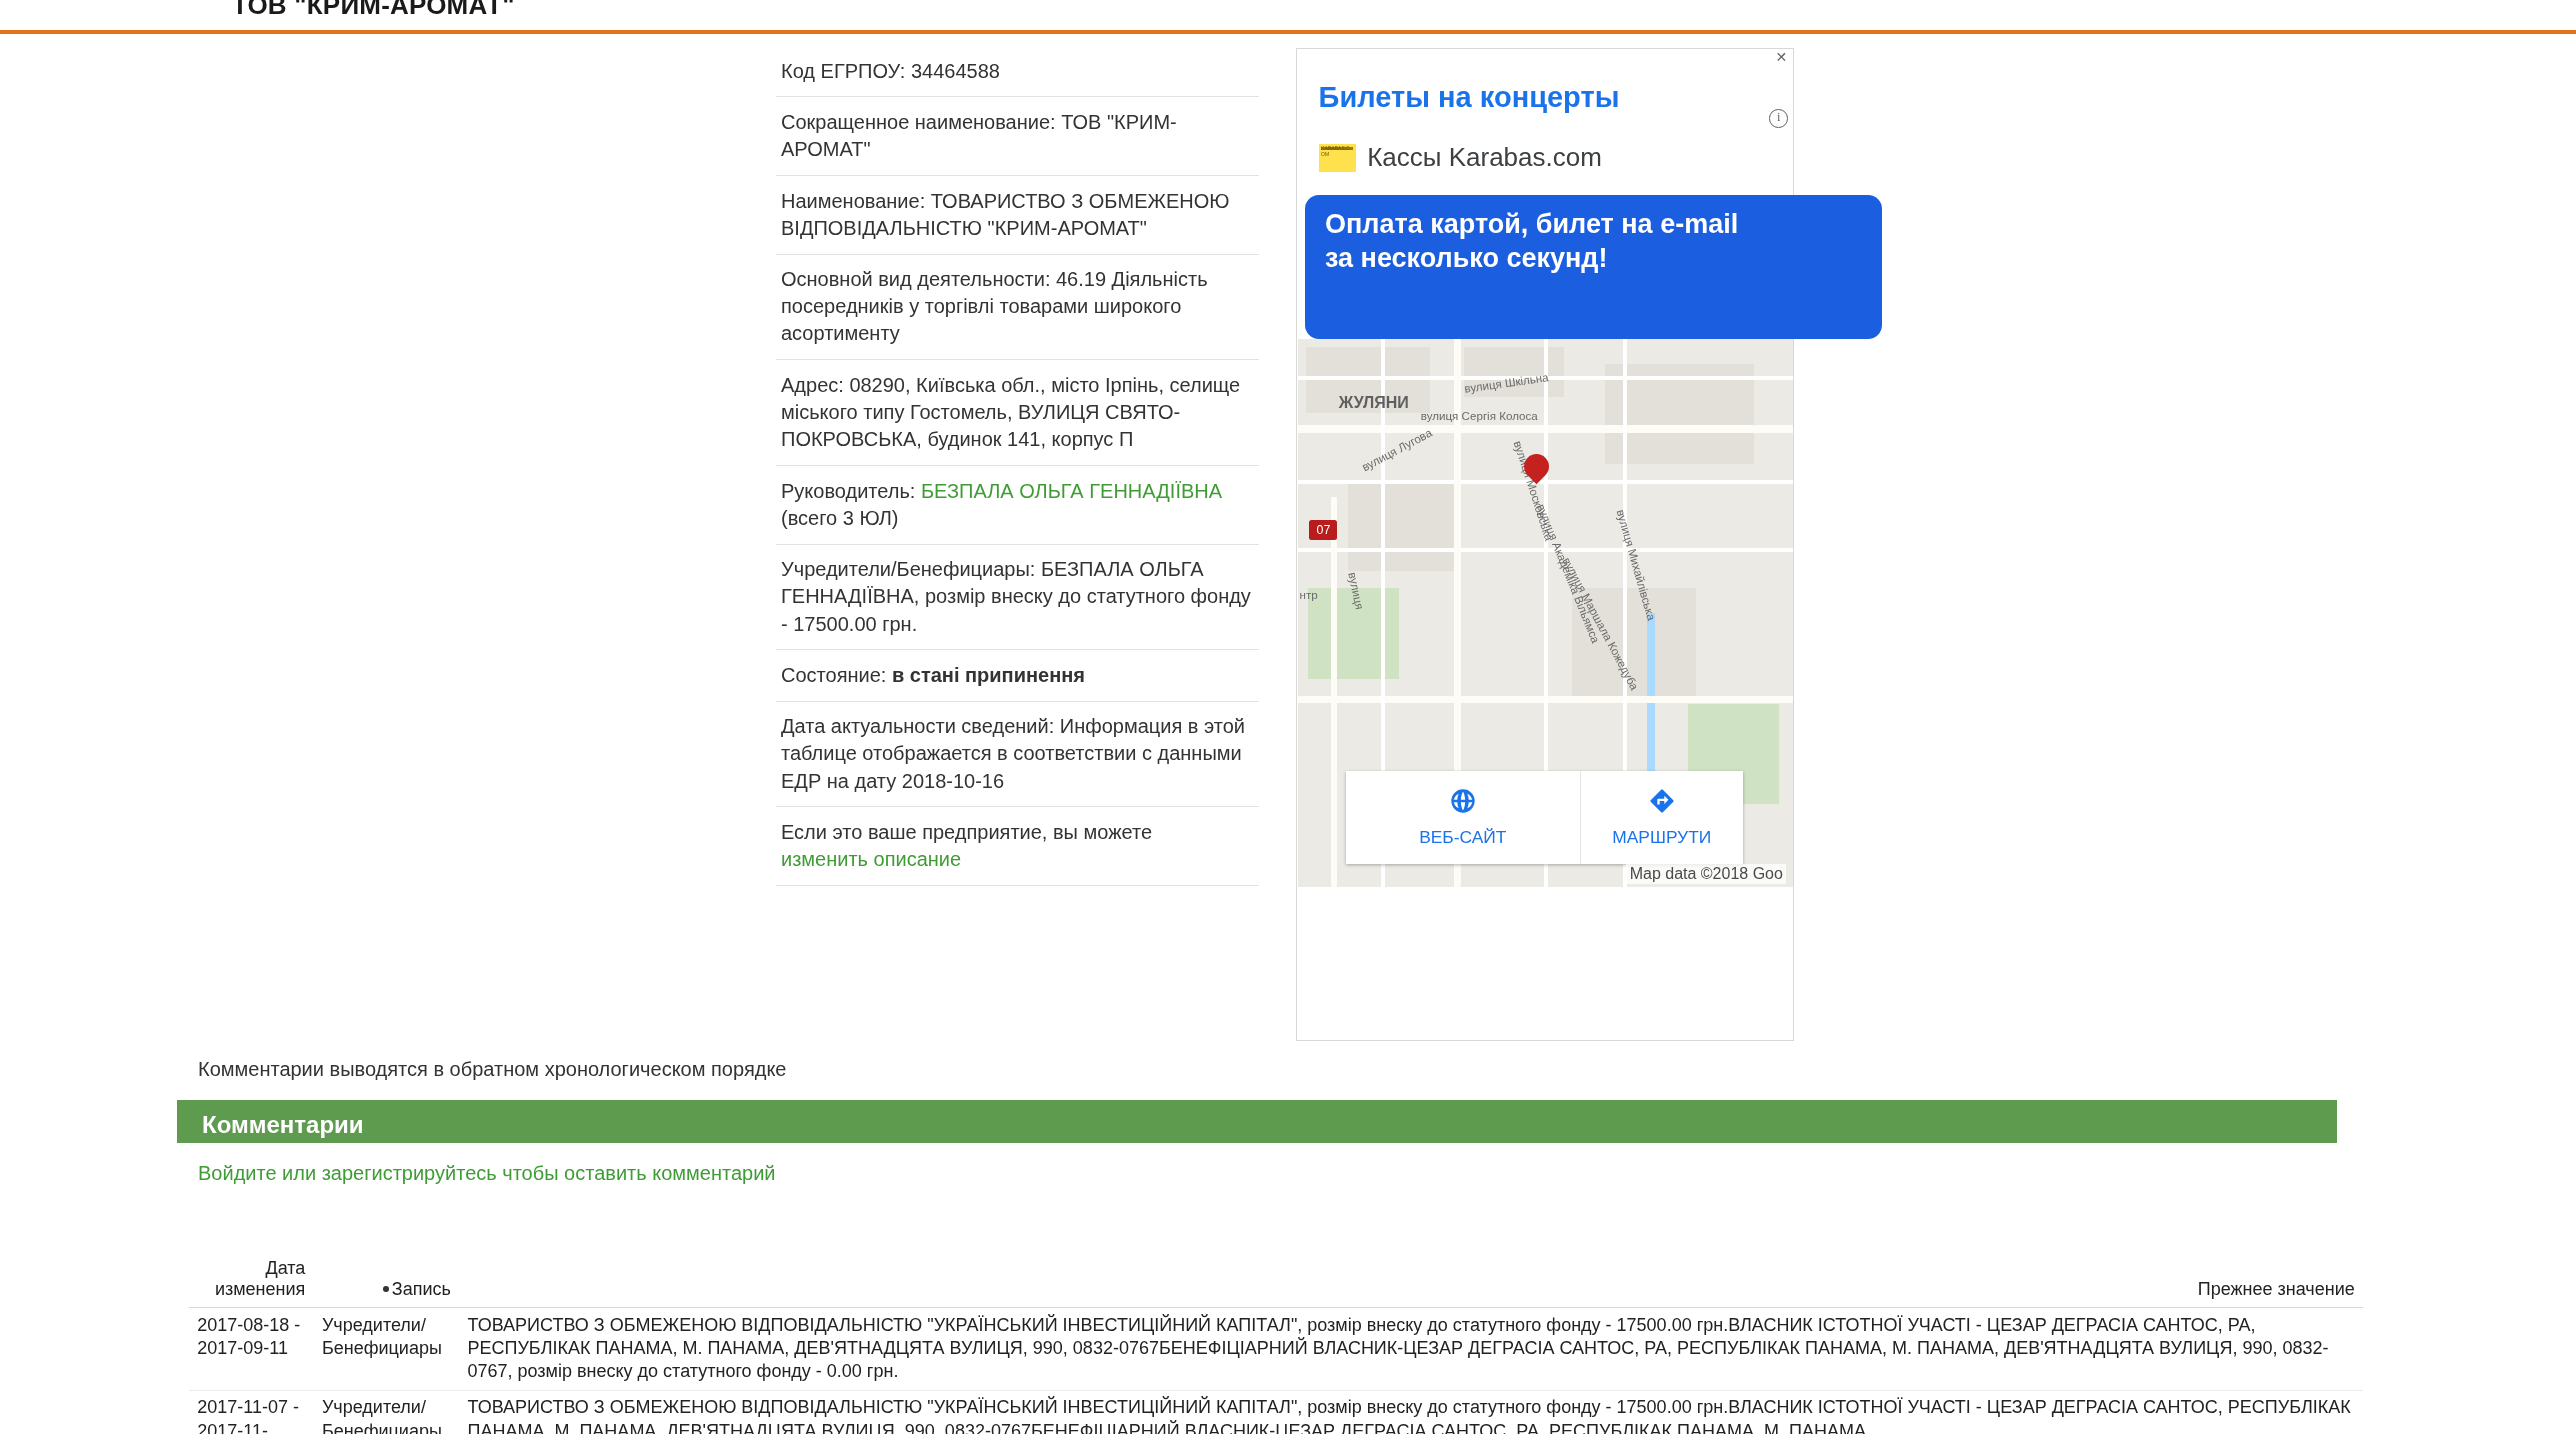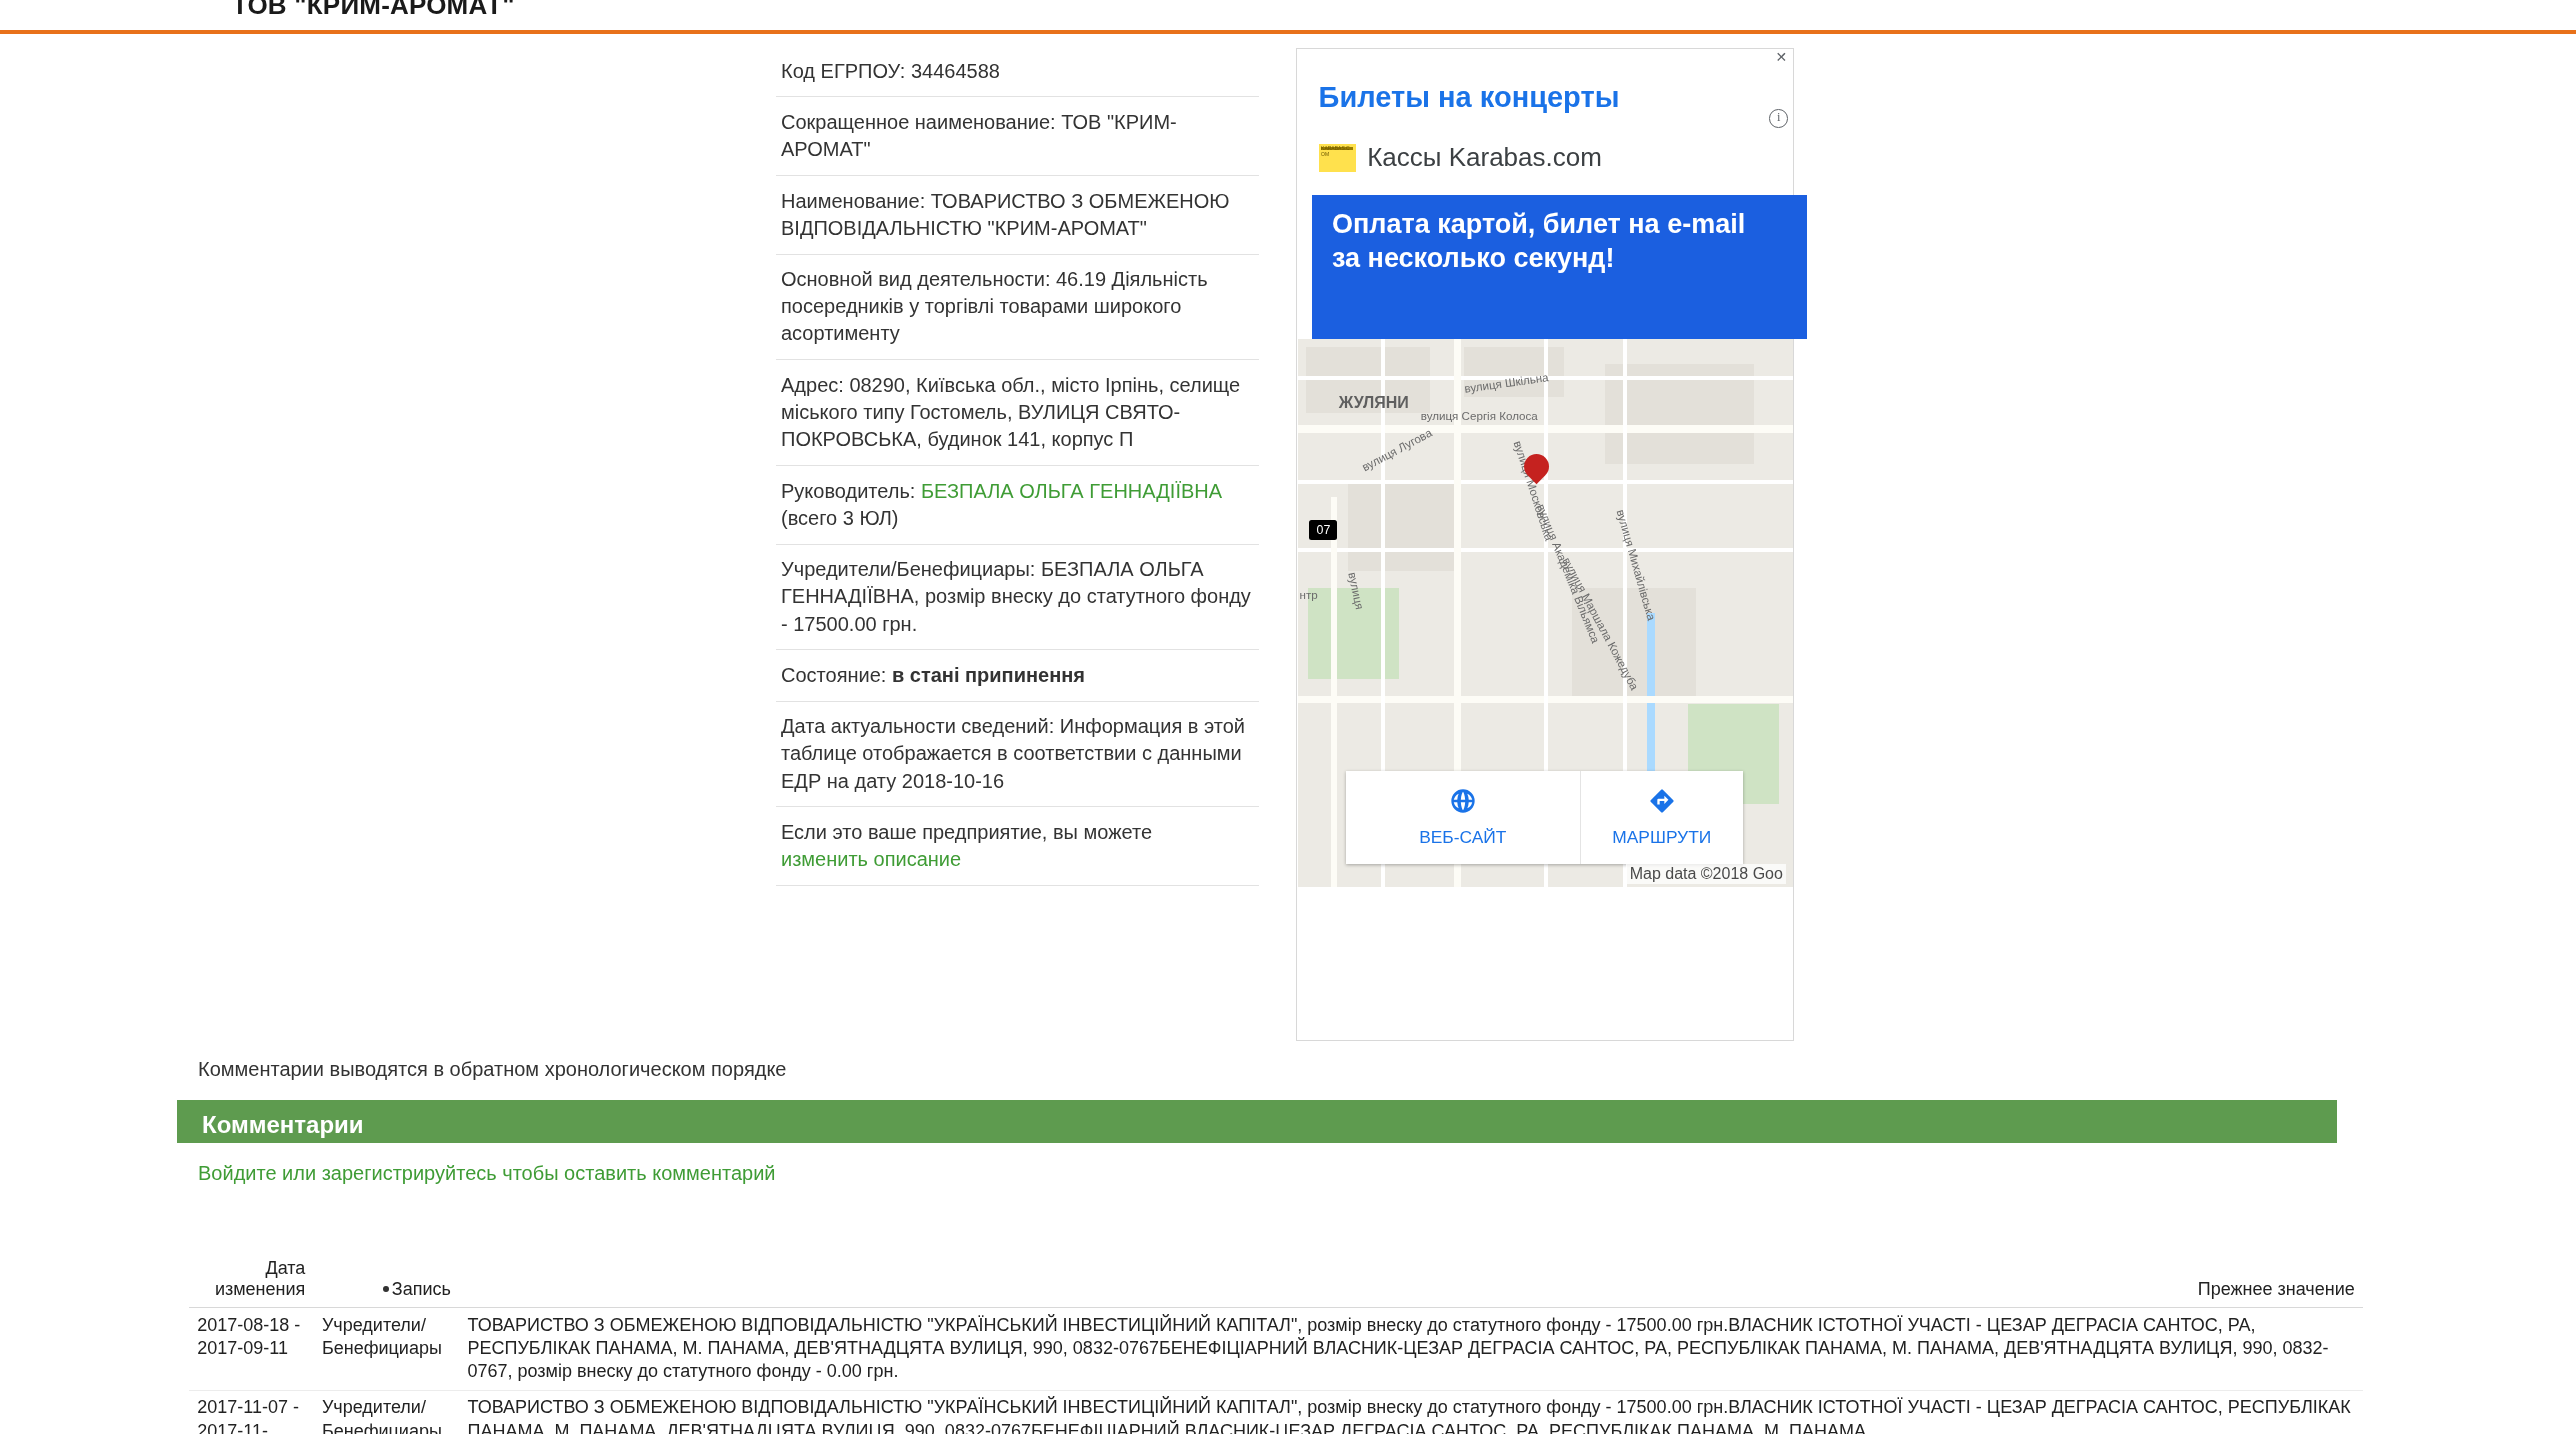--- a/index.html
+++ b/index.html
@@ -146,26 +146,27 @@
     line-height: 5.8px;
     width: 32px;
     word-break: break-all;
   }
   .ad-brand {
     font-size: 26px;
     color: #3c4043;
   }
   .ad-banner {
     position: absolute;
-    left: 15px;
+    left: 8px;
     top: 146px;
-    width: 495px;
+    width: 577px;
     height: 144px;
     background: #1a56db;
     background: #1b5fe0;
+    border-radius: 14px;
   }
   .ad-banner-text {
     position: absolute;
     left: 20px;
     top: 11.6px;
     width: 448px;
     color: #ffffff;
     font-size: 27px;
     font-weight: bold;
     line-height: 1.28;
@@ -210,21 +211,21 @@
     border-radius: 50% 50% 50% 0;
     transform: rotate(-45deg);
     background: #c5221f;
   }
   .map-shield {
     position: absolute;
     left: 11.6px;
     top: 181px;
     width: 28px;
     height: 20px;
-    background: #000000;
+    background: #b91c1c;
     color: #ffffff;
     font-size: 12.4px;
     text-align: center;
     line-height: 20px;
     border-radius: 2.5px;
   }
   .map-buttons {
     position: absolute;
     left: 48px;
     bottom: 23px;

